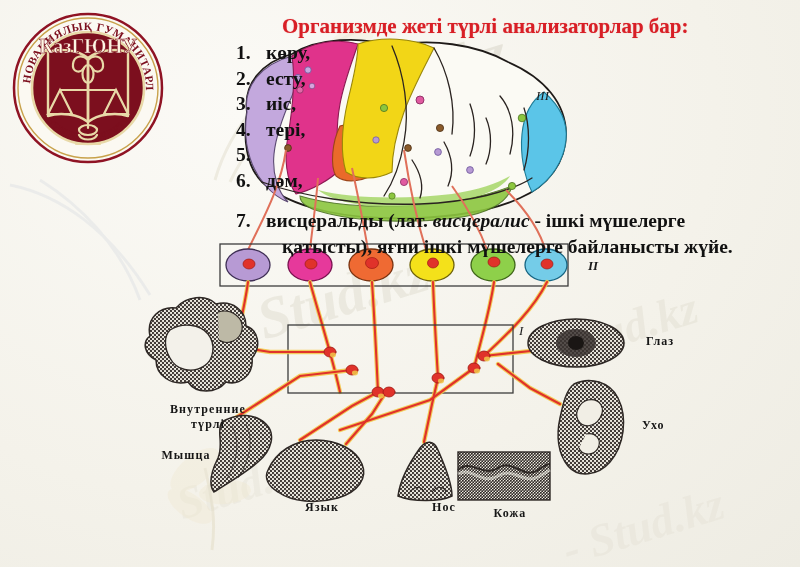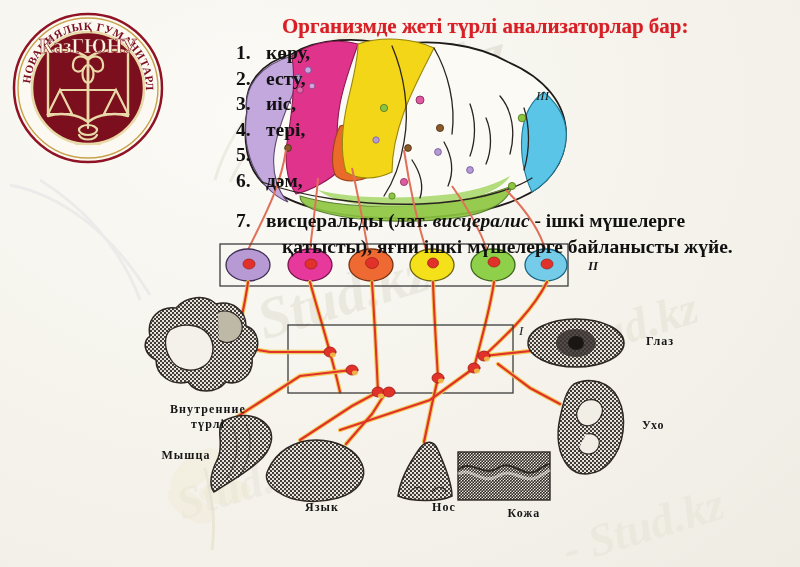--- a/index.html
+++ b/index.html
@@ -433,21 +433,21 @@
   <div class="romanlab" style="left:588px;top:258px;font-weight:bold;">II</div>
   <div class="romanlab" style="left:536px;top:88px;">III</div>
 
   <div class="orglab" style="left:128px;top:402px;width:120px;">
     <div>Внутренние</div>
     <div>түрлі</div>
   </div>
   <div class="orglab" style="left:126px;top:448px;width:80px;text-align:center;">Мышца</div>
   <div class="orglab" style="left:272px;top:500px;width:60px;">Язык</div>
   <div class="orglab" style="left:396px;top:500px;width:56px;">Нос</div>
-  <div class="orglab" style="left:474px;top:506px;width:60px;">Кожа</div>
+  <div class="orglab" style="left:460px;top:506px;width:60px;">Кожа</div>
   <div class="orglab" style="left:626px;top:334px;width:50px;text-align:left;">Глаз</div>
   <div class="orglab" style="left:622px;top:418px;width:50px;text-align:left;">Ухо</div>
 
   <div id="title">Организмде жеті түрлі анализаторлар бар:</div>
 
   <div id="list">
     <div class="li">
       <span class="num">1.</span>
       <span class="txt">көру,</span>
     </div>

